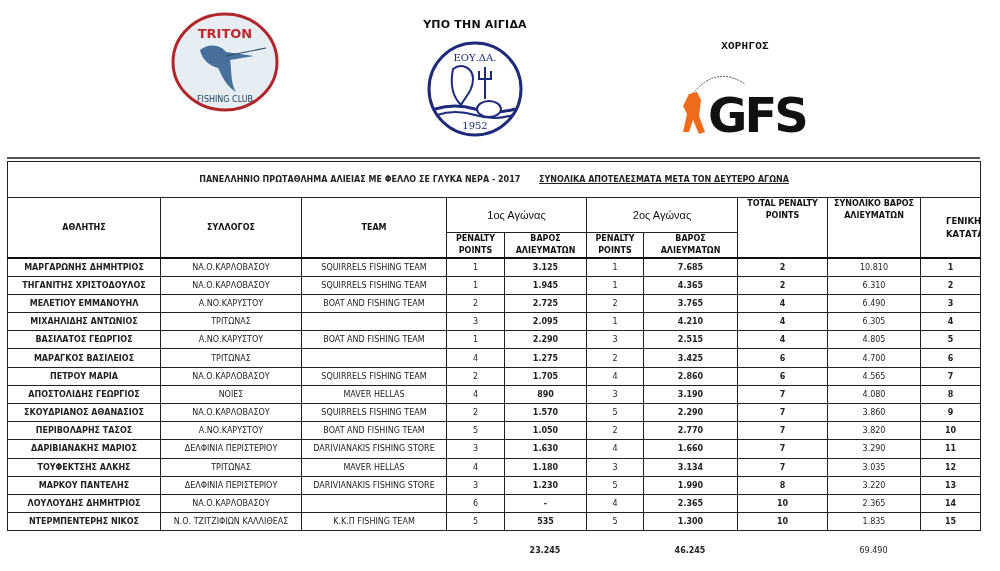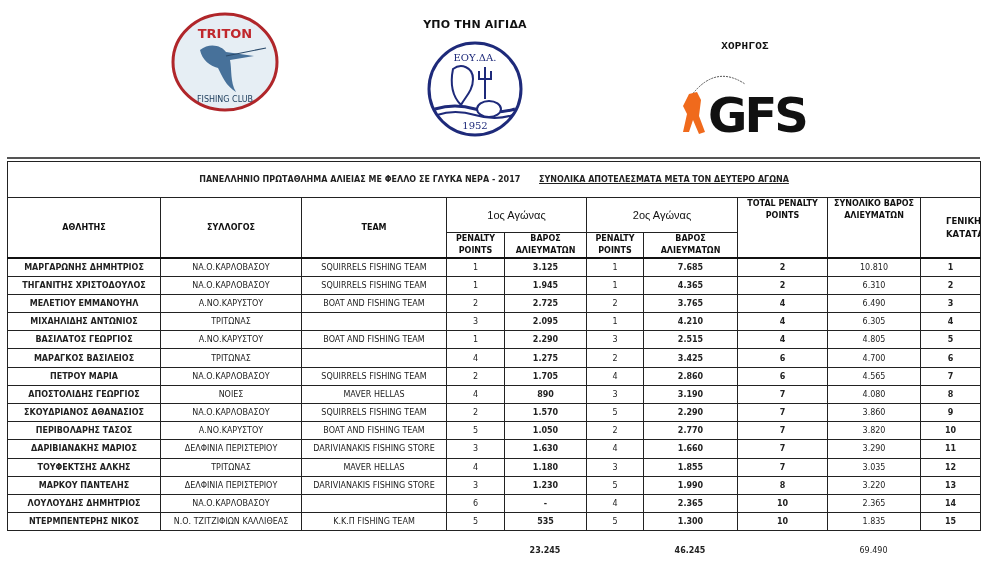--- a/index.html
+++ b/index.html
@@ -267,21 +267,21 @@
         <td class="muted">3.290</td>
         <td class="bold">11</td>
       </tr>
       <tr class="data">
         <td class="name">ΤΟΥΦΕΚΤΣΗΣ ΑΛΚΗΣ</td>
         <td class="muted">ΤΡΙΤΩΝΑΣ</td>
         <td class="muted">MAVER HELLAS</td>
         <td class="muted">4</td>
         <td class="bold">1.180</td>
         <td class="muted">3</td>
-        <td class="bold">1.855</td>
+        <td class="bold">3.134</td>
         <td class="bold">7</td>
         <td class="muted">3.035</td>
         <td class="bold">12</td>
       </tr>
       <tr class="data">
         <td class="name">ΜΑΡΚΟΥ ΠΑΝΤΕΛΗΣ</td>
         <td class="muted">ΔΕΛΦΙΝΙΑ ΠΕΡΙΣΤΕΡΙΟΥ</td>
         <td class="muted">DARIVIANAKIS FISHING STORE</td>
         <td class="muted">3</td>
         <td class="bold">1.230</td>

